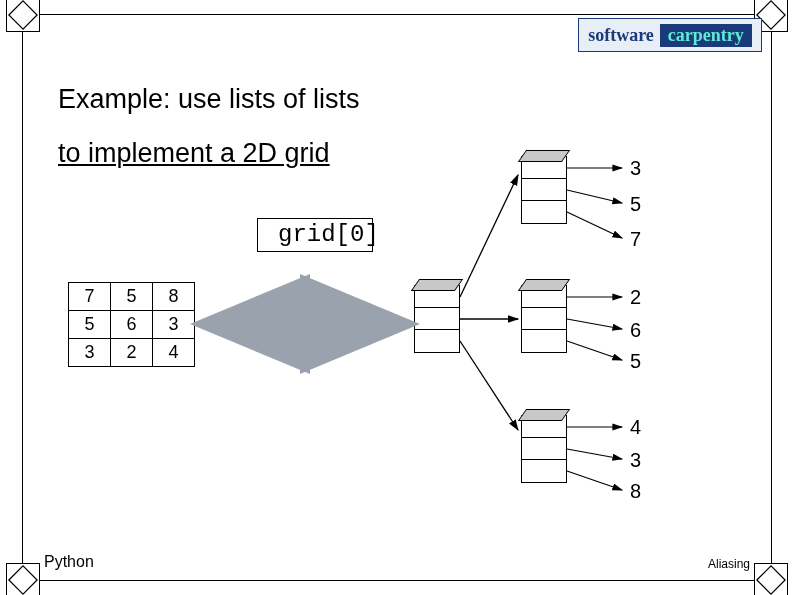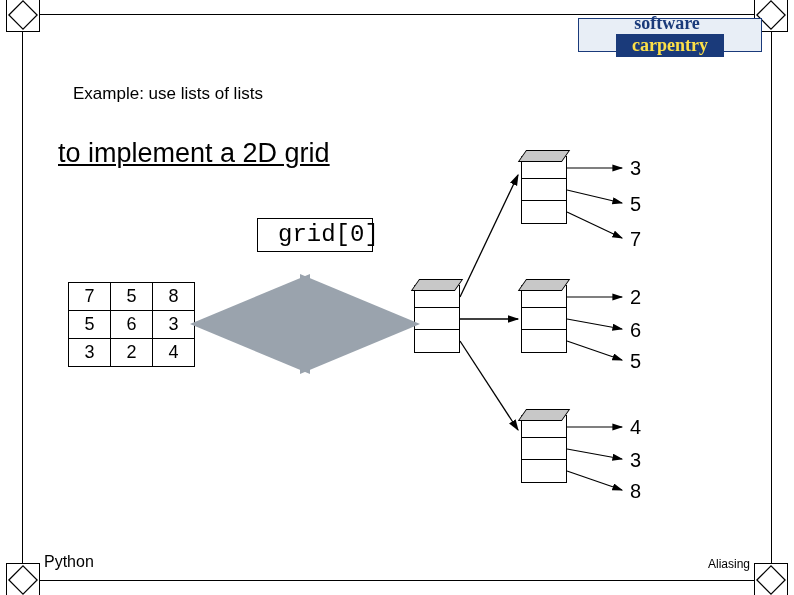--- a/index.html
+++ b/index.html
@@ -30,31 +30,30 @@
   .logo-sc {
     position: absolute;
     top: 18px; right: 32px;
     width: 184px; height: 34px;
     border: 1px solid #1a3a7a;
     background: linear-gradient(#e8eef6,#e8eef6);
     display: flex; align-items: center; justify-content: center;
     font-family: "Times New Roman", serif;
     font-weight: bold; font-size: 18px;
     color: #1a3a7a;
-    flex-direction: column;
   }
   .logo-sc .sw { color: #1a3a7a; margin-right: 6px; }
   .logo-sc .cp {
-    color: #fde047; background: #1a3a7a;
-    padding: 1px 16px;
+    color: #5eead4; background: #1a3a7a;
+    padding: 1px 8px;
   }
 
   .title1 {
     position: absolute; left: 58px; top: 84px;
-    font-size: 17px; color: #000; margin-left: 15px;
+    font-size: 27px; color: #000;
   }
   .title2 {
     position: absolute; left: 58px; top: 138px;
     font-size: 27px; color: #000; text-decoration: underline;
   }
 
   .gridlabel {
     position: absolute;
     left: 257px; top: 218px;
     width: 116px; height: 34px;

